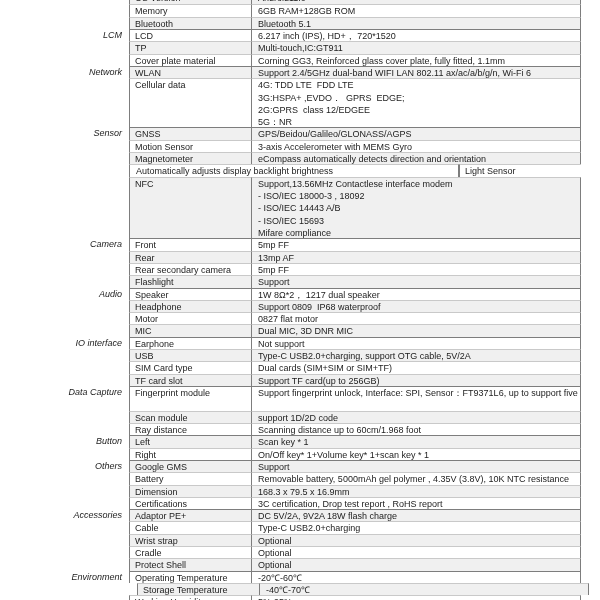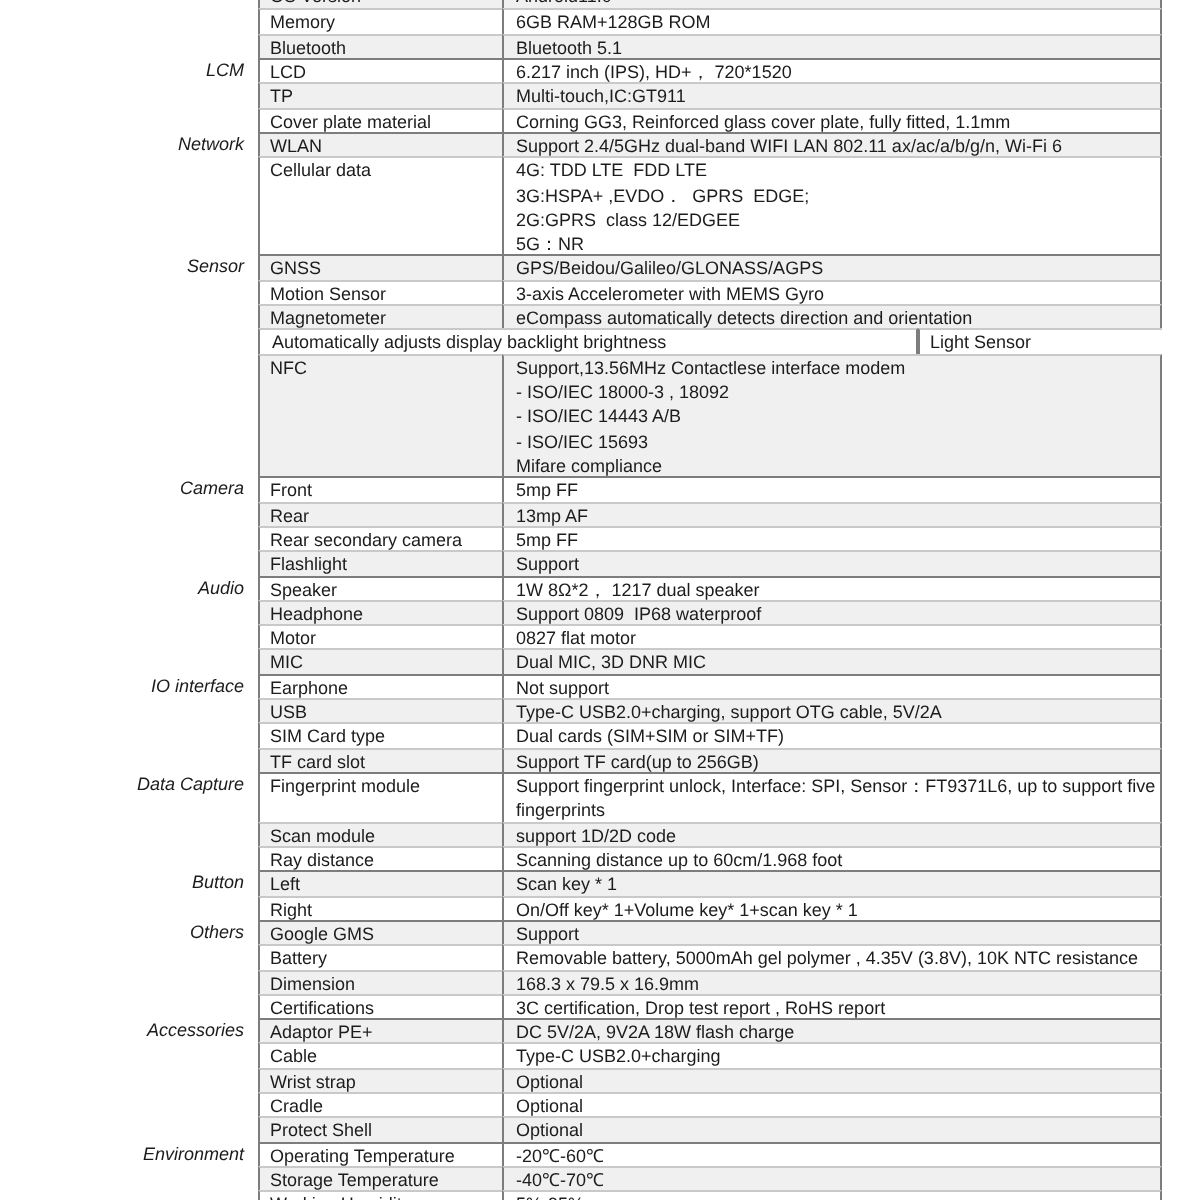--- a/index.html
+++ b/index.html
@@ -273,21 +273,20 @@
           <div class="line">Support TF card(up to 256GB)</div>
         </div>
       </div>
       <div class="row shade-white sep-dark" style="height: 24.64px;">
         <div class="cell cell-cat line">Data Capture</div>
         <div class="cell cell-key">
           <div class="line">Fingerprint module</div>
         </div>
         <div class="cell cell-val">
           <div class="line">Support fingerprint unlock, Interface: SPI, Sensor：FT9371L6, up to support five</div>
-          <div class="line">fingerprints</div>
         </div>
       </div>
       <div class="row shade-gray sep-light" style="height: 12.32px;">
         <div class="cell cell-cat line"></div>
         <div class="cell cell-key">
           <div class="line">Scan module</div>
         </div>
         <div class="cell cell-val">
           <div class="line">support 1D/2D code</div>
         </div>
@@ -402,21 +401,21 @@
       </div>
       <div class="row shade-white sep-dark" style="height: 12.32px;">
         <div class="cell cell-cat line">Environment</div>
         <div class="cell cell-key">
           <div class="line">Operating Temperature</div>
         </div>
         <div class="cell cell-val">
           <div class="line">-20℃-60℃</div>
         </div>
       </div>
-      <div class="row shade-gray sep-light" style="height: 12.32px;">
+      <div class="row shade-gray sep-light" style="height: 12.32px; justify-content: center;">
         <div class="cell cell-cat line"></div>
         <div class="cell cell-key">
           <div class="line">Storage Temperature</div>
         </div>
         <div class="cell cell-val">
           <div class="line">-40℃-70℃</div>
         </div>
       </div>
       <div class="row shade-white sep-light" style="height: 12.32px;">
         <div class="cell cell-cat line"></div>

